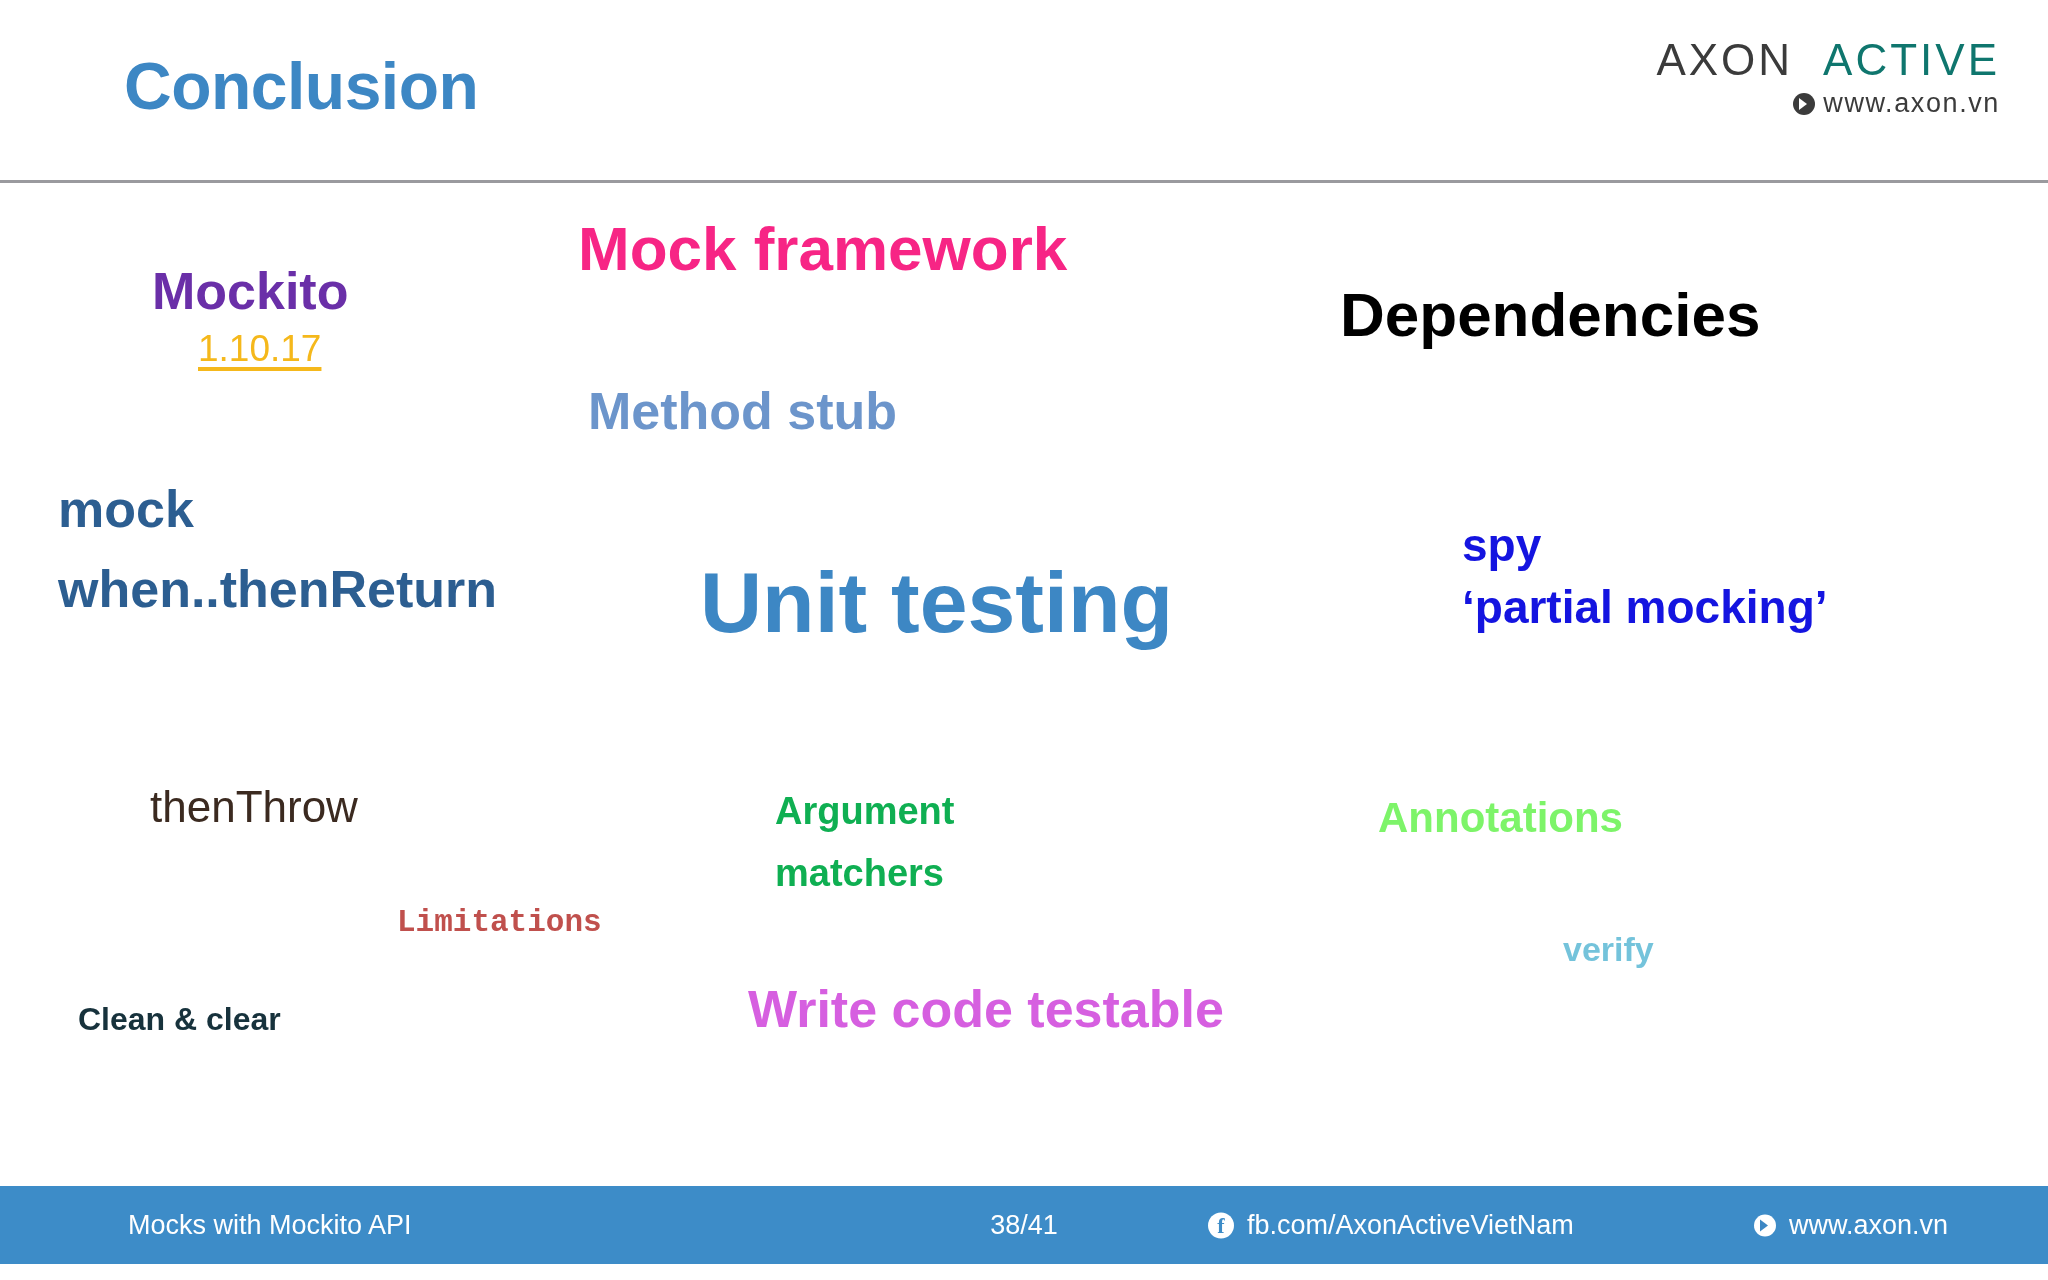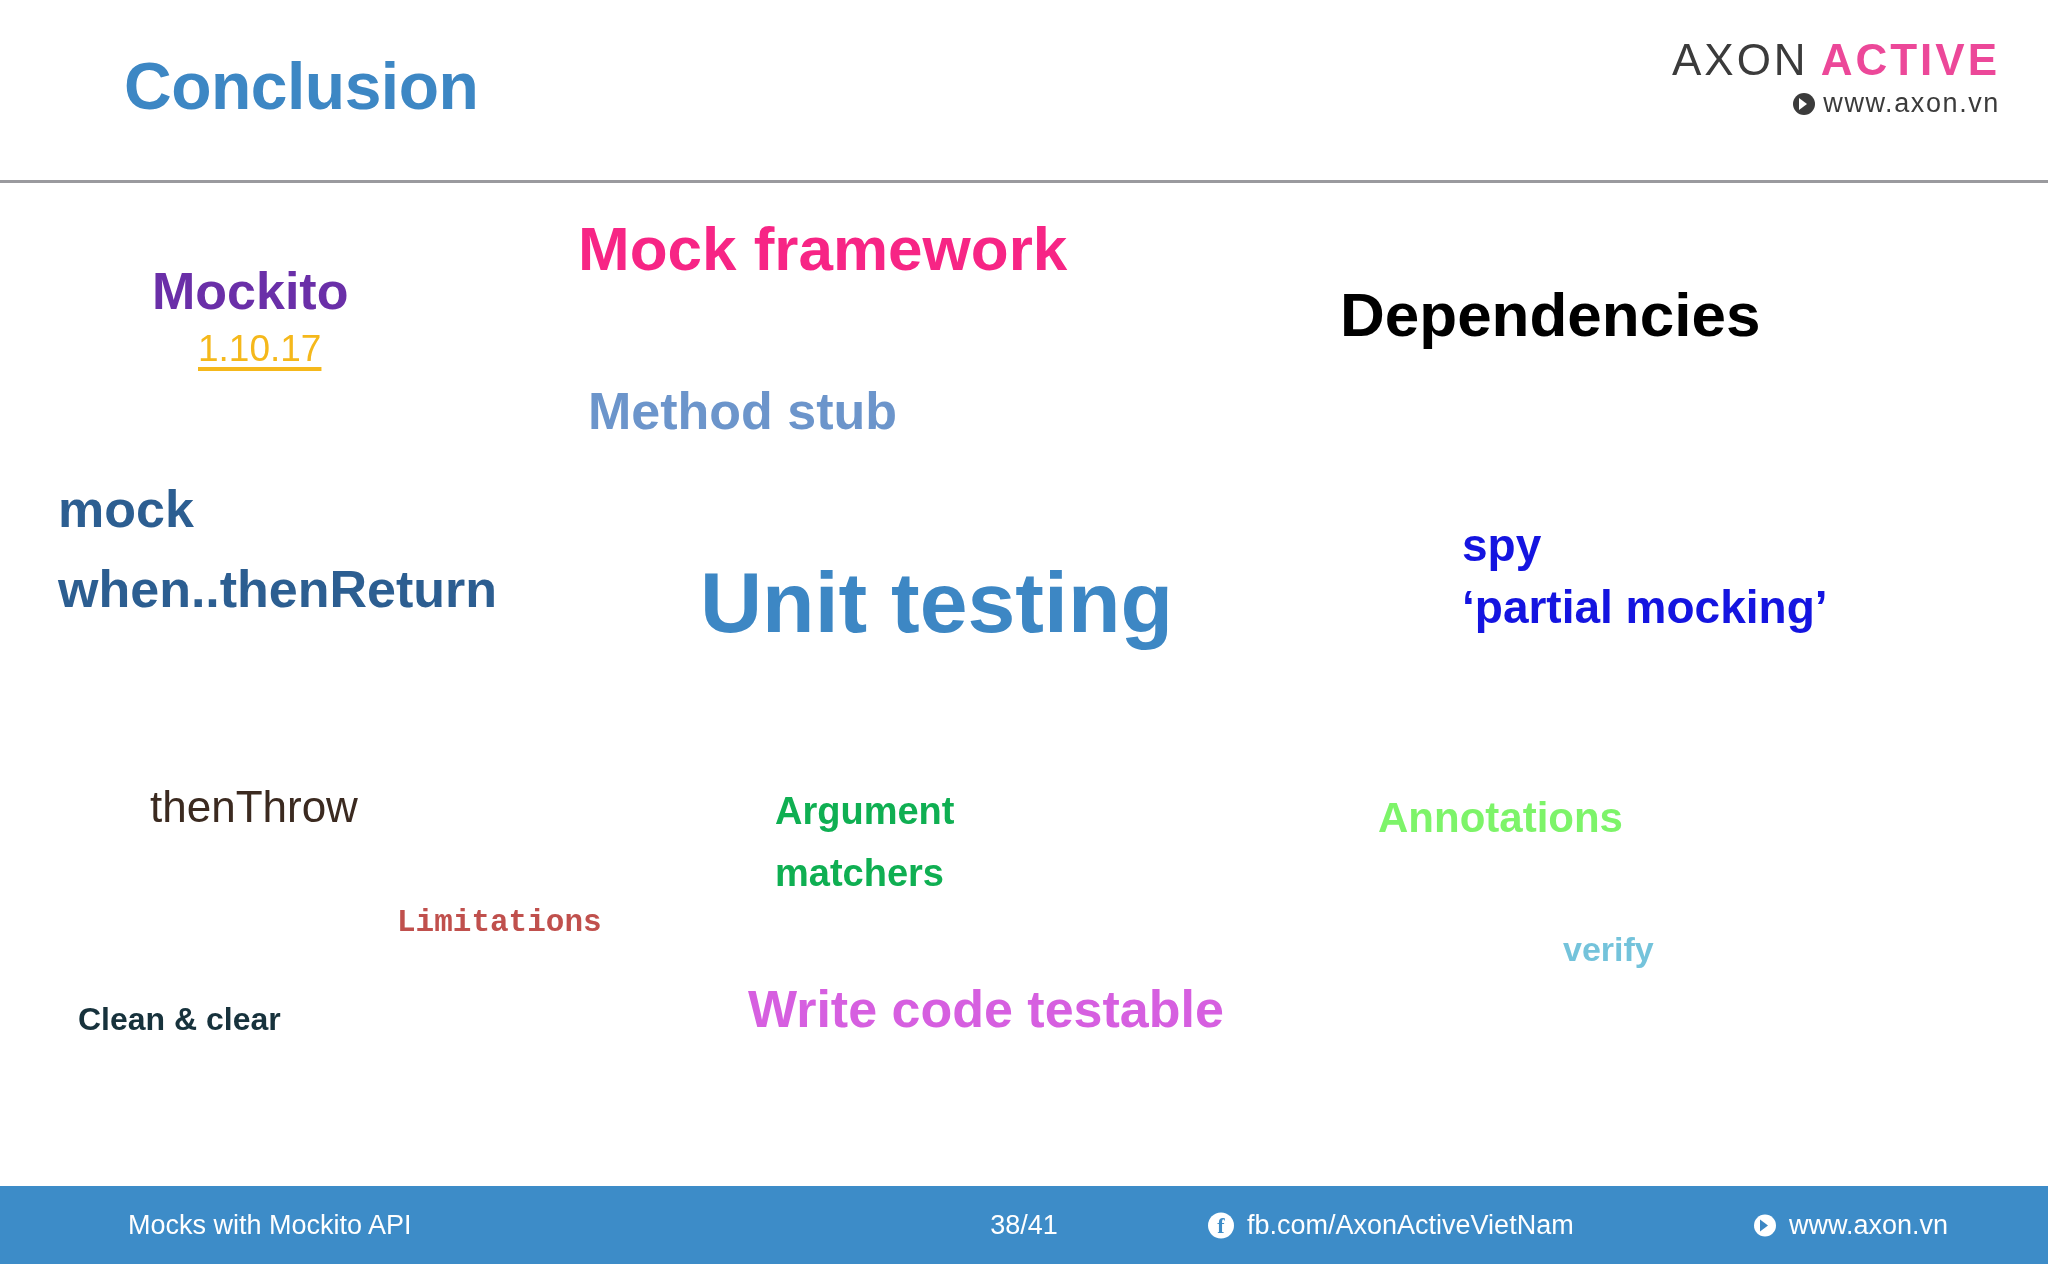--- a/index.html
+++ b/index.html
@@ -56,23 +56,23 @@
   #logo-wordmark {
     font-size: 44px;
     letter-spacing: 3px;
     line-height: 1.0;
   }
   #logo-axon {
     color: #3b3b3b;
     font-weight: normal;
   }
   #logo-active {
-    color: #ec4899;
-    font-weight: bold;
-    margin-left: 12px;
+    color: #0f766e;
+    font-weight: normal;
+    margin-left: 30px;
   }
   #logo-url-row {
     margin-top: 6px;
     font-size: 27px;
     color: #3b3b3b;
     letter-spacing: 1.6px;
     display: flex;
     align-items: center;
     justify-content: flex-end;
     gap: 8px;

